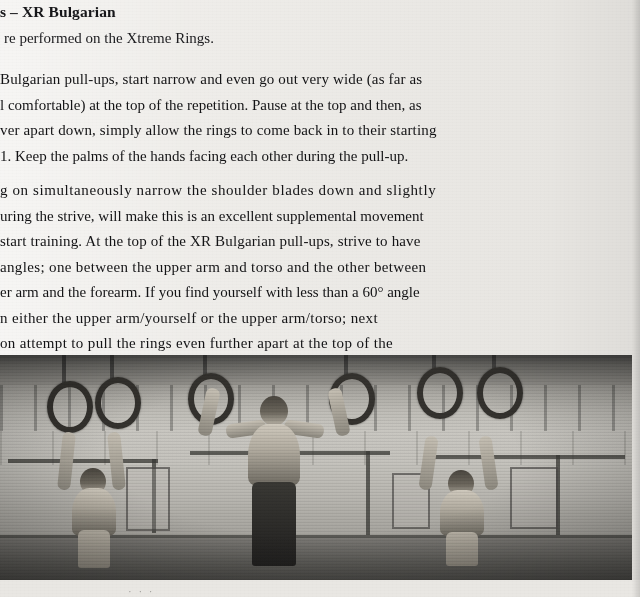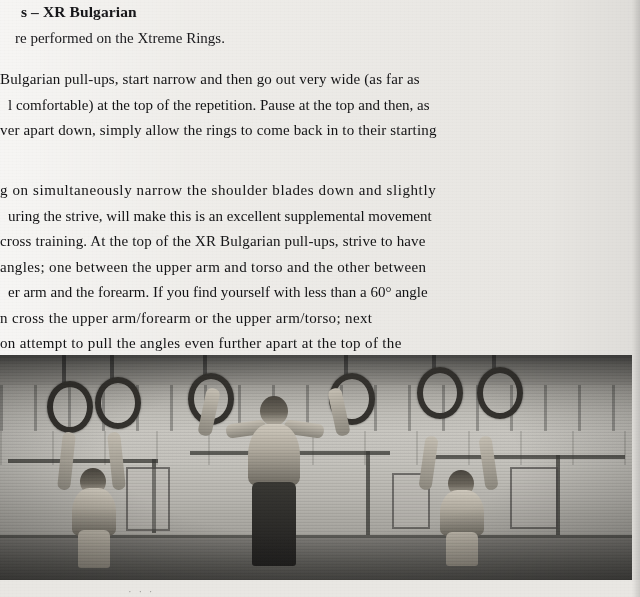--- a/index.html
+++ b/index.html
@@ -48,26 +48,25 @@
     position: absolute;
     left: 0px;
     top: 3px;
     width: 400px;
     font-family: "Liberation Serif", serif;
     font-weight: bold;
     font-size: 15.5px;
     color: #17171a;
     letter-spacing: 0.1px;
     white-space: nowrap;
-    padding-left: 21px;
   }
 
   .lead {
     position: absolute;
-    left: 15px;
+    left: 4px;
     top: 30px;
     width: 470px;
     font-size: 15px;
     color: #1b1b1e;
     white-space: nowrap;
   }
 
   .para {
     position: absolute;
     left: 0px;
@@ -77,21 +76,21 @@
     text-align: justify;
   }
   .para .ln {
     display: block;
     white-space: nowrap;
   }
   #para1 { top: 67px; width: 622px; }
   #para2 { top: 178px; width: 622px; }
 
   
-  .j0  { letter-spacing: 0px; margin-left: 8px; }
+  .j0  { letter-spacing: 0px; }
   .j1  { letter-spacing: 0.15px; }
   .j2  { letter-spacing: 0.35px; }
   .j3  { letter-spacing: 0.6px; }
 
   
   #photo-wrap {
     position: absolute;
     left: 0px;
     top: 355px;
     width: 632px;
@@ -259,33 +258,34 @@
 
 <div id="page">
 
   <div class="text-col">
 
     <div class="heading">s – XR Bulgarian</div>
 
     <div class="lead">re performed on the Xtreme Rings.</div>
 
     <div class="para" id="para1">
-      <span class="ln j1">Bulgarian pull-ups, start narrow and then go out very wide (as far as</span>
+      <span class="ln j1">Bulgarian pull-ups, start narrow and even go out very wide (as far as</span>
       <span class="ln j0">l comfortable) at the top of the repetition.  Pause at the top and then, as</span>
       <span class="ln j1">ver apart down, simply allow the rings to come back in to their starting</span>
+      <span class="ln j0">1.  Keep the palms of the hands facing each other during the pull-up.</span>
     </div>
 
     <div class="para" id="para2">
       <span class="ln j3">g on simultaneously narrow the shoulder blades down and slightly</span>
       <span class="ln j0">uring the strive, will make this is an excellent supplemental movement</span>
-      <span class="ln j1">cross training.  At the top of the XR Bulgarian pull-ups, strive to have</span>
+      <span class="ln j1">start training.  At the top of the XR Bulgarian pull-ups, strive to have</span>
       <span class="ln j2">angles; one between the upper arm and torso and the other between</span>
       <span class="ln j0">er arm and the forearm.  If you find yourself with less than a 60° angle</span>
-      <span class="ln j2">n  cross  the  upper arm/forearm  or  the  upper arm/torso;  next</span>
-      <span class="ln j2">on attempt to pull the angles even further apart at the top of the</span>
+      <span class="ln j2">n  either  the  upper arm/yourself  or  the  upper arm/torso;  next</span>
+      <span class="ln j2">on attempt to pull the rings even further apart at the top of the</span>
       <span class="ln j0">ent.</span>
     </div>
 
   </div>
 
   <div id="photo-wrap">
     <div id="photo">
 
       <div class="wall-band"></div>
       <div class="wall-band2"></div>

